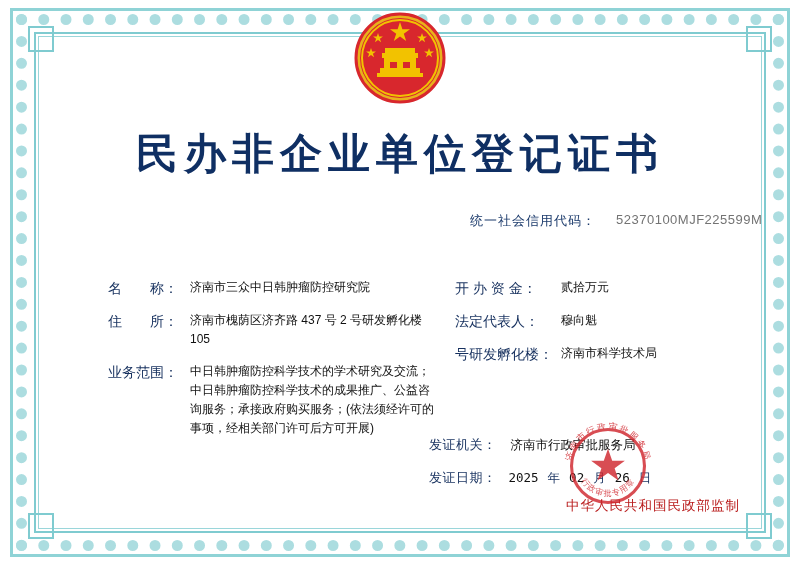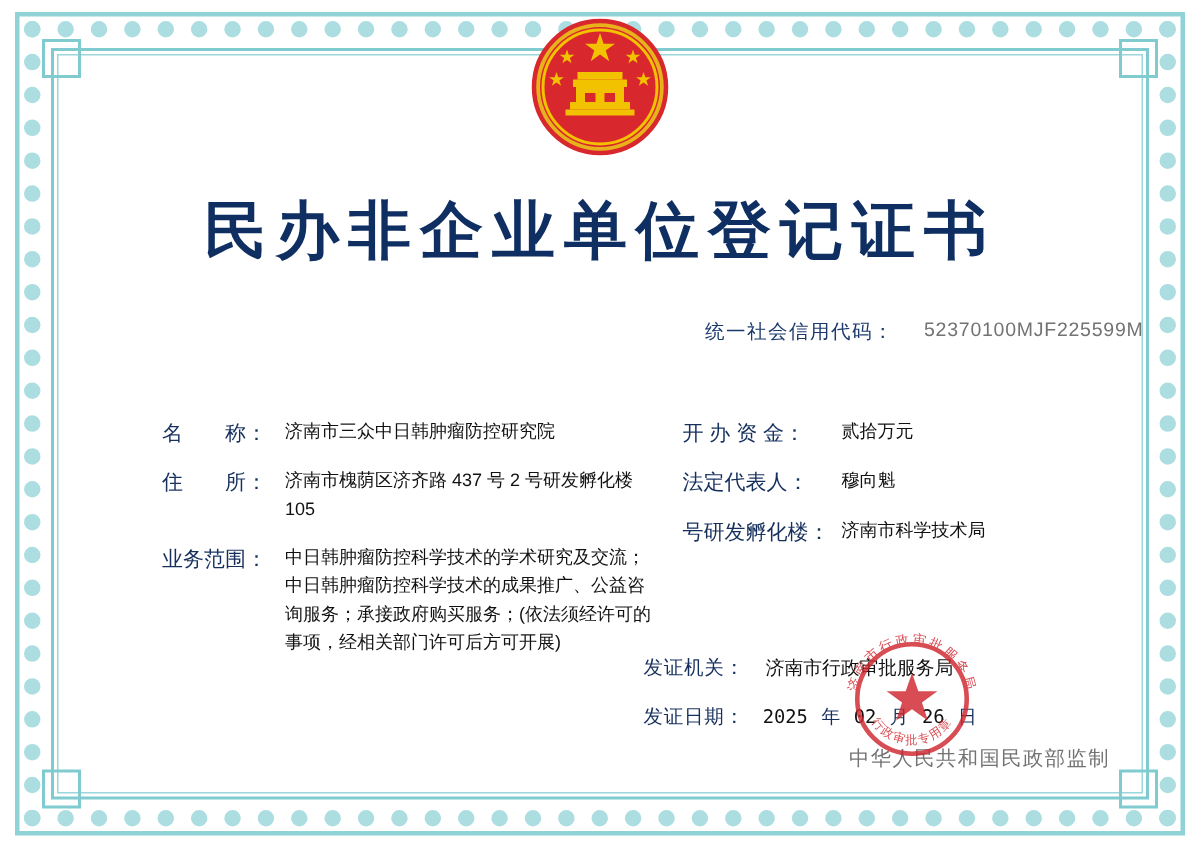--- a/index.html
+++ b/index.html
@@ -211,21 +211,21 @@
     pointer-events: none;
     opacity: 0.82;
   }
 
   
   .footer {
     position: absolute;
     right: 60px;
     bottom: 50px;
     font-size: 13.5px;
-    color: #737373;
+    color: #b91c1c;
     letter-spacing: 1px;
   }
 </style>
 </head>
 <body>
 
 <div class="certificate">
 
   <div class="border-outer"></div>
   <div class="border-pattern"></div>

